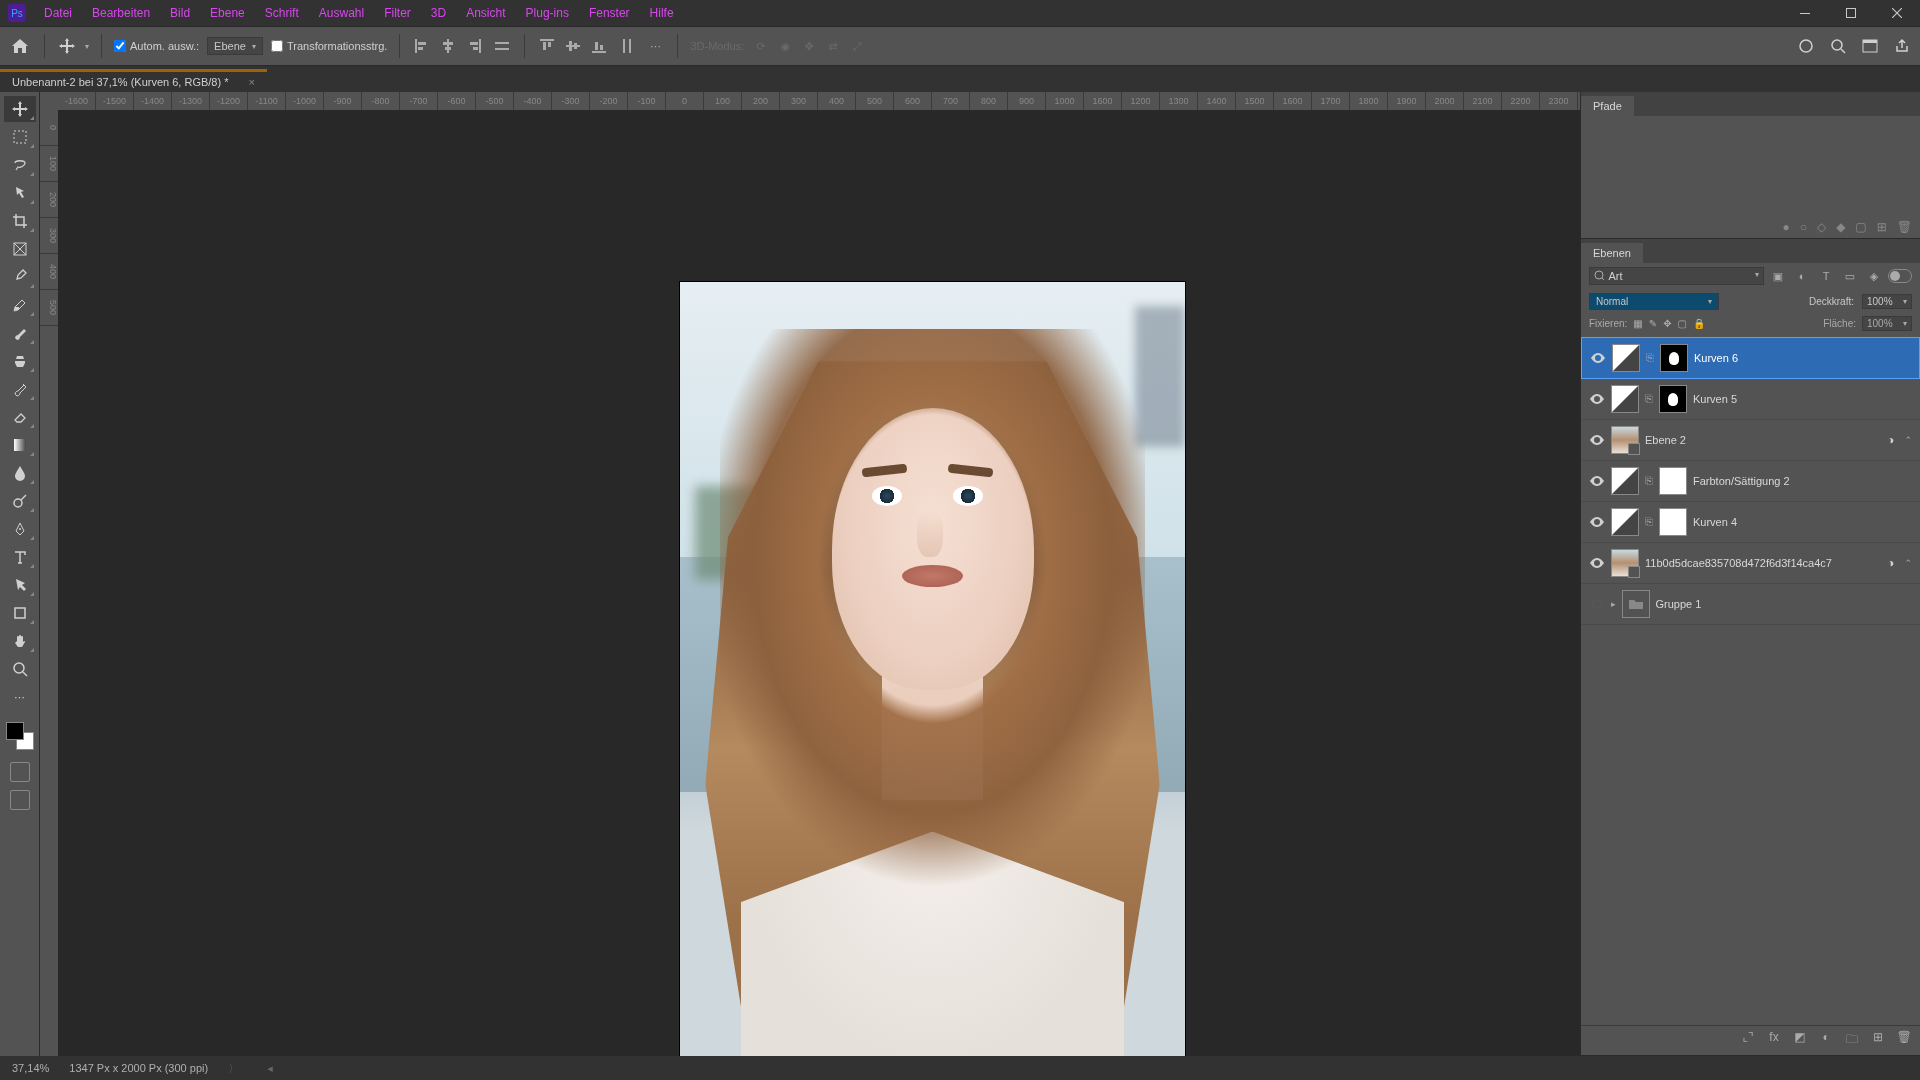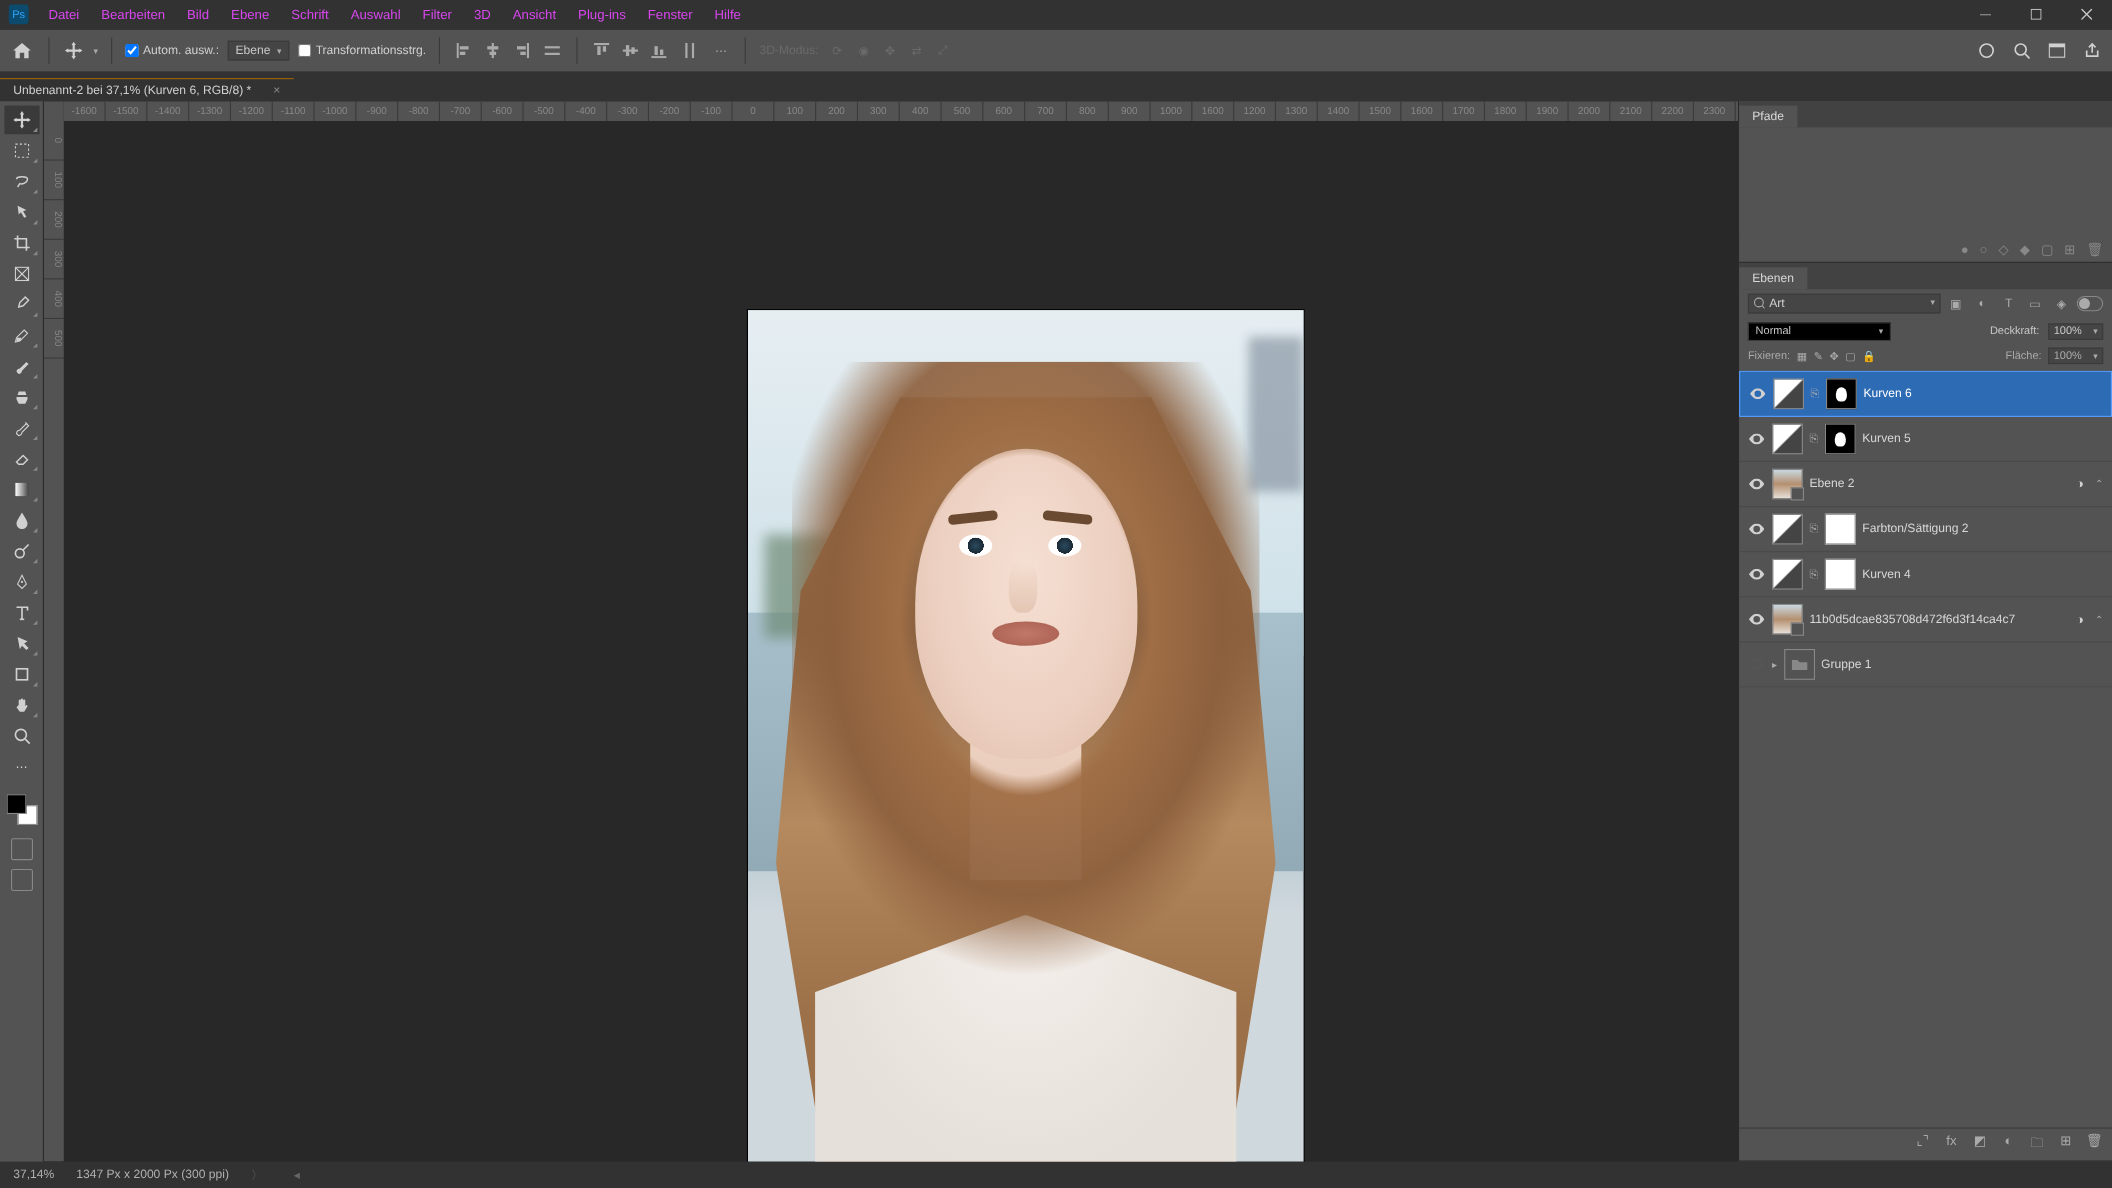--- a/index.html
+++ b/index.html
@@ -1,39 +1,39 @@
 <!DOCTYPE html>
 <html><head>
 <meta charset="utf-8">
 <style>
 *{margin:0;padding:0;box-sizing:border-box;font-family:"Segoe UI",Tahoma,sans-serif;user-select:none}
 body{width:1920px;height:1080px;background:#323232;overflow:hidden;color:#c8c8c8;font-size:11px}
 .titlebar{height:26px;background:#323232;display:flex;align-items:center;position:relative}
-.ps-logo{width:18px;height:18px;margin:0 8px;background:#0c4a6e;border-radius:3px;display:flex;align-items:center;justify-content:center;color:#31a8ff;font-weight:normal;font-size:10px}
+.ps-logo{width:18px;height:18px;margin:0 8px;background:#4c1d95;border-radius:3px;display:flex;align-items:center;justify-content:center;color:#31a8ff;font-weight:normal;font-size:10px}
 .menu{display:flex;gap:0}
 .menu-item{padding:4px 10px;cursor:pointer;font-size:12px;color:#d946ef}
 .win-controls{position:absolute;right:0;top:0;display:flex;height:26px}
 .win-btn{width:46px;display:flex;align-items:center;justify-content:center;cursor:pointer;color:#c8c8c8}
 .opts-bar{height:40px;background:#535353;display:flex;align-items:center;padding:0 8px;gap:8px;border-bottom:1px solid #2a2a2a;border-top:1px solid #2a2a2a}
 .home-icon{width:24px;height:24px;display:flex;align-items:center;justify-content:center;cursor:pointer}
 .move-icon-small{width:20px;height:20px;display:flex;align-items:center;justify-content:center}
 .chevron{font-size:8px;color:#aaa;cursor:pointer}
 .chk{display:flex;align-items:center;gap:4px;font-size:11px;color:#d0d0d0}
 .chk input{width:12px;height:12px}
 .select-wrap{display:flex;align-items:center;border:1px solid #3a3a3a;background:#454545;padding:2px 6px;font-size:11px;gap:6px}
 .vsep{width:1px;height:24px;background:#3a3a3a;margin:0 4px}
 .align-group{display:flex;gap:6px}
 .align-btn{width:20px;height:20px;display:flex;align-items:center;justify-content:center;cursor:pointer;color:#aaa}
 .mode3d{color:#6a6a6a;font-size:11px}
 .mode3d-icons{display:flex;gap:6px;color:#6a6a6a}
 .mode3d-icons span{width:18px;height:18px;display:flex;align-items:center;justify-content:center}
 .top-right{margin-left:auto;display:flex;gap:12px;align-items:center}
 .top-right span{width:20px;height:20px;display:flex;align-items:center;justify-content:center;cursor:pointer}
 .tabrow{height:26px;background:#323232;display:flex;align-items:flex-end}
-.doc-tab{background:#323232;padding:4px 12px;font-size:11px;color:#d0d0d0;display:flex;align-items:center;gap:20px;border-top:1px solid #a16207}
+.doc-tab{background:#323232;padding:4px 12px;font-size:11px;color:#d0d0d0;display:flex;align-items:center;gap:20px;border-top:3px solid #a16207}
 .doc-tab .x{color:#888;cursor:pointer}
 .workspace{display:flex;height:calc(1080px - 26px - 40px - 26px - 24px)}
 .toolbox{width:40px;background:#535353;border-right:1px solid #2a2a2a;display:flex;flex-direction:column;align-items:center;padding-top:4px;gap:2px}
 .tool{width:32px;height:26px;display:flex;align-items:center;justify-content:center;color:#d0d0d0;cursor:pointer;position:relative}
 .tool.active{background:#3a3a3a}
 .tool-corner{position:absolute;right:2px;bottom:2px;width:0;height:0;border-left:4px solid transparent;border-bottom:4px solid #888}
 .color-swatches{margin-top:10px;position:relative;width:28px;height:28px}
 .fg{position:absolute;top:0;left:0;width:18px;height:18px;background:#000;border:1px solid #888}
 .bg{position:absolute;bottom:0;right:0;width:18px;height:18px;background:#fff;border:1px solid #888}
 .mini-icons{margin-top:10px;display:flex;flex-direction:column;gap:8px}
@@ -72,21 +72,21 @@
 .paths-footer{display:flex;justify-content:flex-end;gap:10px;padding:4px 8px;color:#888}
 .paths-footer span{cursor:pointer;font-size:12px}
 .layers-hdr{display:flex;align-items:center;gap:6px;padding:4px 8px}
 .layers-search{flex:1;display:flex;align-items:flex-start;border:1px solid #3a3a3a;background:#454545;padding:2px 4px;gap:4px}
 .layers-search input{background:transparent;border:none;color:#d0d0d0;font-size:11px;width:100%;outline:none}
 .filter-icons{display:flex;gap:8px;color:#aaa}
 .filter-icons span{width:16px;height:16px;display:flex;align-items:center;justify-content:center;cursor:pointer;font-size:11px}
 .toggle{width:24px;height:14px;border:1px solid #888;border-radius:8px;position:relative;cursor:pointer}
 .toggle::after{content:"";position:absolute;left:1px;top:1px;width:10px;height:10px;background:#aaa;border-radius:50%}
 .blend-row{display:flex;align-items:center;gap:8px;padding:4px 8px;font-size:10px}
-.blend-sel{border:1px solid #3a3a3a;background:#000000;padding:2px 6px;display:flex;align-items:center;gap:6px;width:130px;justify-content:space-between}
+.blend-sel{border:1px solid #3a3a3a;background:#0c4a6e;padding:2px 6px;display:flex;align-items:center;gap:6px;width:130px;justify-content:space-between}
 .pct{border:1px solid #3a3a3a;background:#454545;padding:1px 4px;width:50px;display:flex;justify-content:space-between;align-items:center}
 .lock-row{display:flex;align-items:center;gap:6px;padding:2px 8px 6px;font-size:10px;color:#aaa}
 .lock-row .icons{display:flex;gap:6px}
 .lock-row .icons span{cursor:pointer}
 .layers-list{max-height:640px;overflow-y:auto}
 .layer{display:flex;align-items:center;padding:6px 8px;gap:6px;border-bottom:1px solid #4a4a4a;min-height:40px}
 .layer.sel{background:#2d6bb5;border:1px solid #5aa0ff}
 .layer.sel .lbl{color:#fff}
 .eye-btn{width:16px;height:16px;display:flex;align-items:center;justify-content:center;cursor:pointer;color:#d0d0d0;font-size:12px}
 .eye-btn.off{color:#555}

